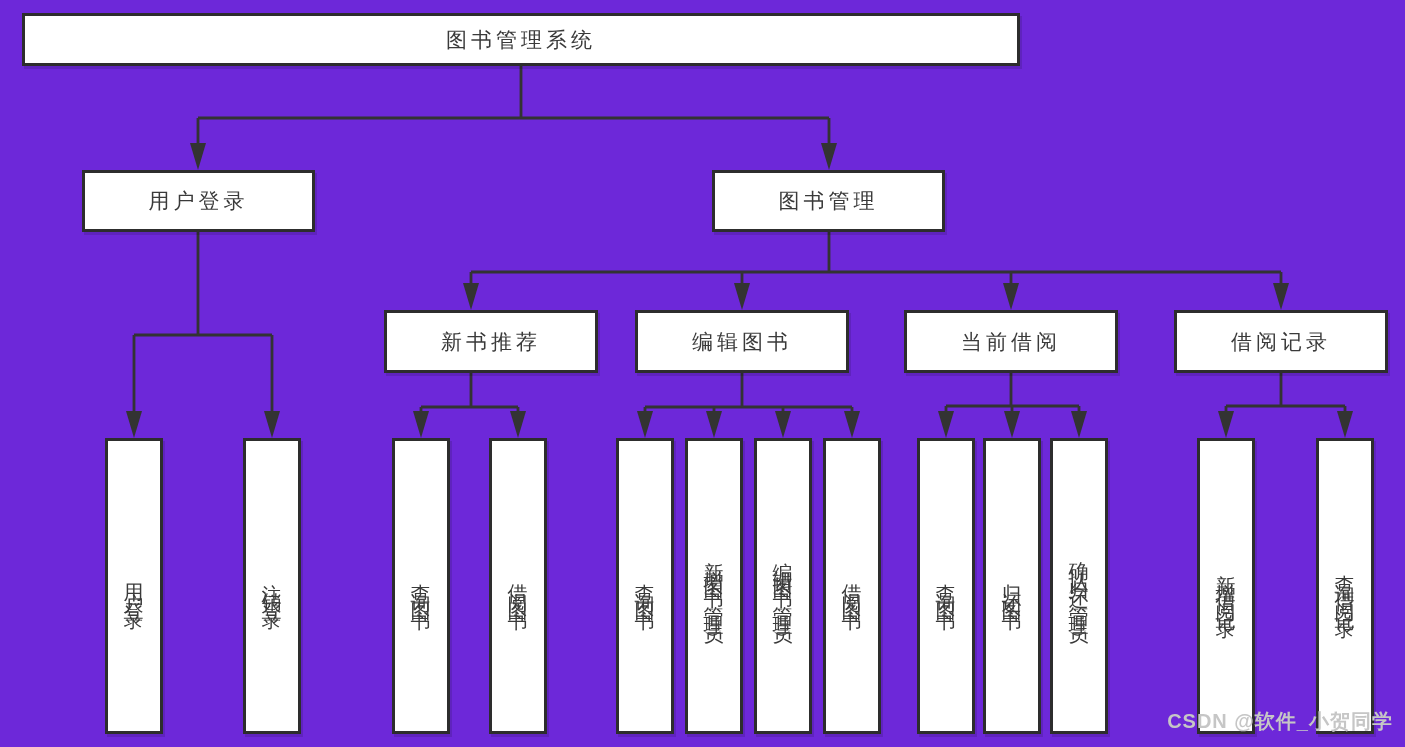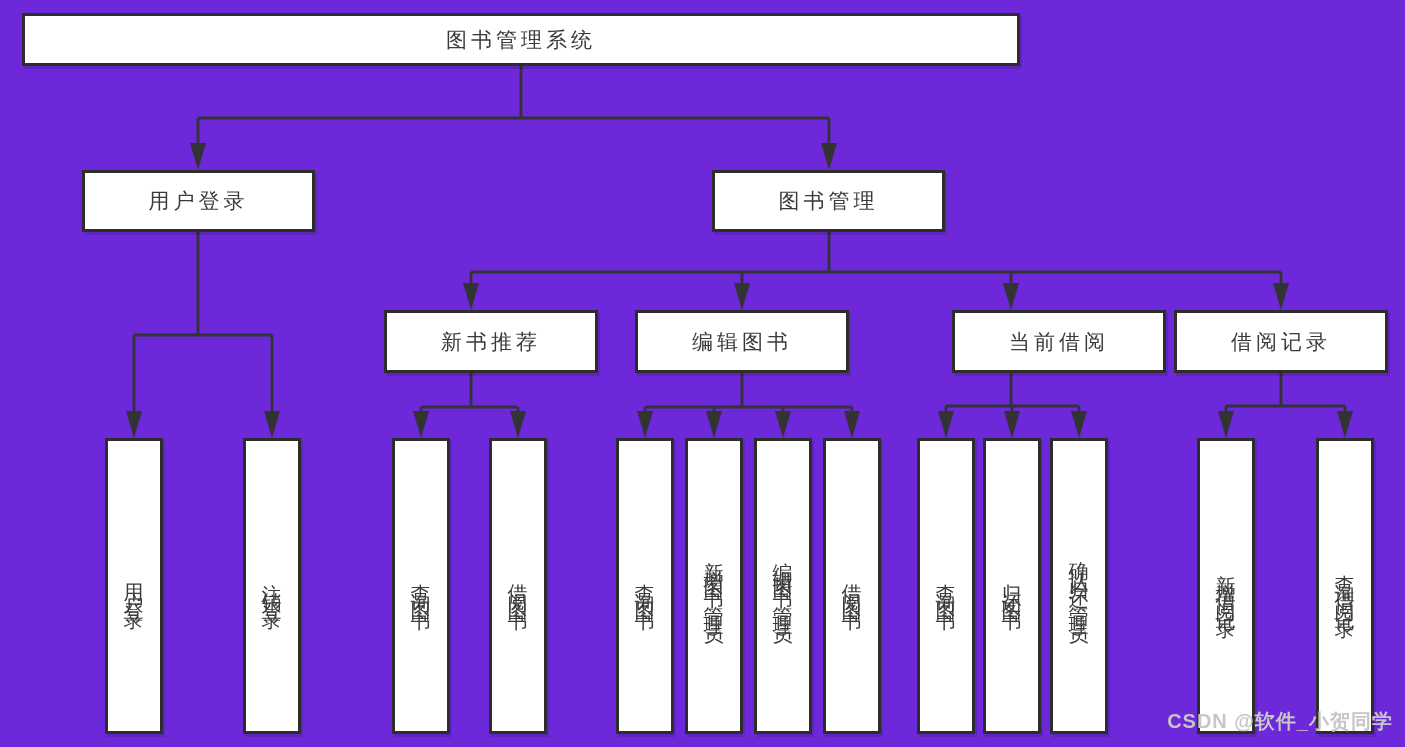--- a/index.html
+++ b/index.html
@@ -117,21 +117,21 @@
   <div class="node h" style="left:712px; top:170px; width:233px; height:62px;">
     <span>图书管理</span>
   </div>
 
   <div class="node h" style="left:384px; top:310px; width:214px; height:63px;">
     <span>新书推荐</span>
   </div>
   <div class="node h" style="left:635px; top:310px; width:214px; height:63px;">
     <span>编辑图书</span>
   </div>
-  <div class="node h" style="left:952px; top:310px; width:214px; height:63px;">
+  <div class="node h" style="left:904px; top:310px; width:214px; height:63px;">
     <span>当前借阅</span>
   </div>
   <div class="node h" style="left:1174px; top:310px; width:214px; height:63px;text-align:center;">
     <span>借阅记录</span>
   </div>
 
   <div class="node v" style="left:105px; top:438px; width:58px; height:296px;">
     <span>用户登录</span>
   </div>
   <div class="node v" style="left:243px; top:438px; width:58px; height:296px;">

